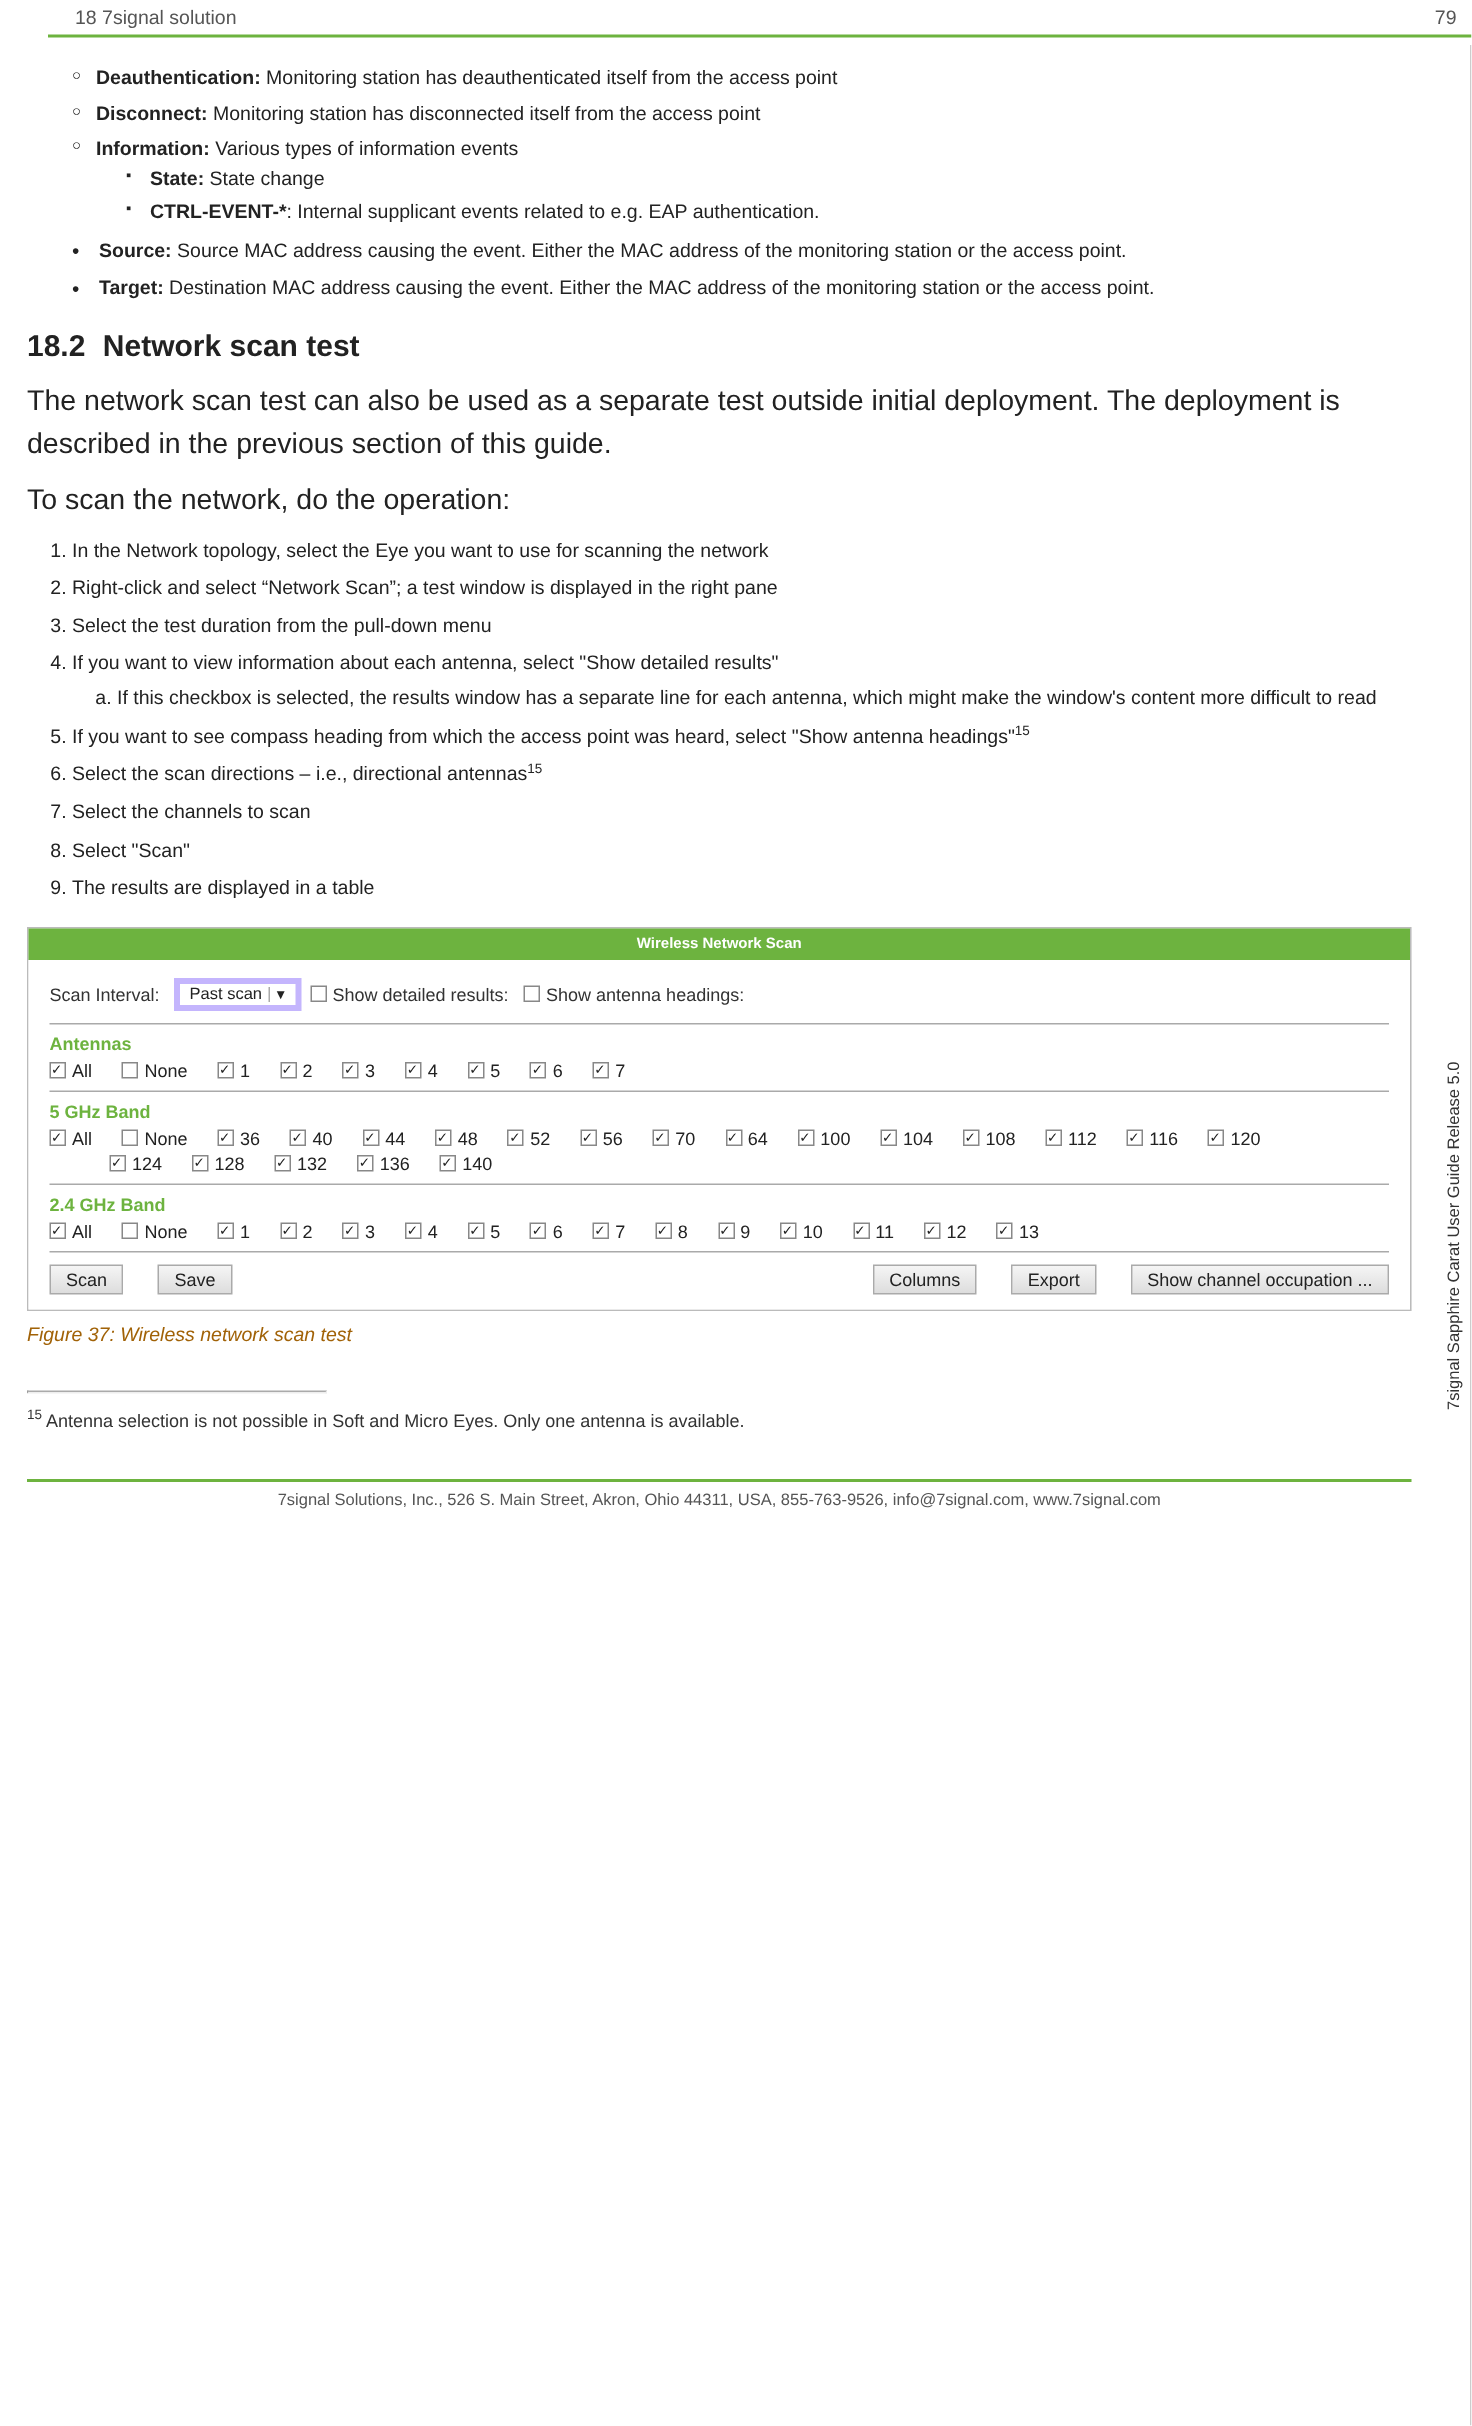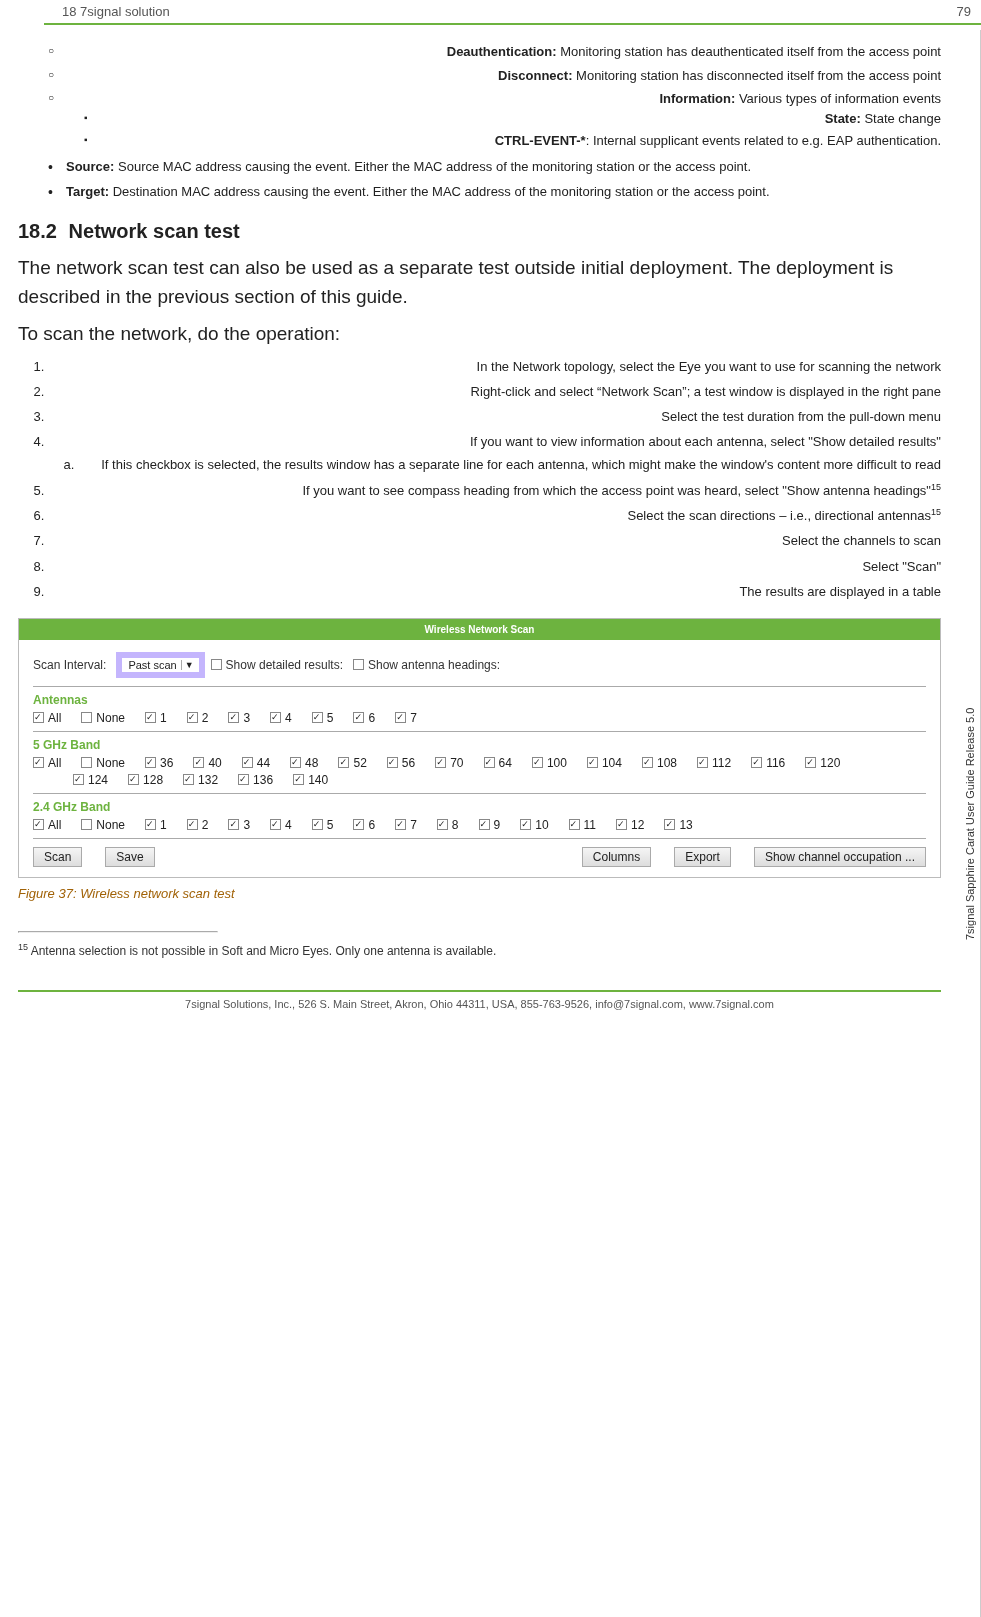--- a/index.html
+++ b/index.html
@@ -60,21 +60,20 @@
     
     .bullet-section {
       margin-bottom: 14px;
       padding-left: 10px;
     }
 
     .circle-list {
       list-style: none;
       padding-left: 20px;
       margin-bottom: 6px;
-      text-align: right;
     }
     .circle-list li {
       position: relative;
       padding-left: 16px;
       margin-bottom: 4px;
       line-height: 1.5;
       font-size: 13px;
     }
     .circle-list li::before {
       content: "○";
@@ -145,21 +144,20 @@
 
     .body-text {
       font-size: 19px;
       line-height: 1.55;
       margin-bottom: 8px;
     }
 
     .numbered-list {
       padding-left: 30px;
       margin-bottom: 8px;
-      text-align: right;
     }
     .numbered-list li {
       margin-bottom: 5px;
       font-size: 13px;
       line-height: 1.55;
     }
 
     .alpha-list {
       list-style-type: lower-alpha;
       padding-left: 30px;
@@ -201,21 +199,21 @@
 
     .widget-label {
       font-size: 12px;
       color: #333;
       margin-right: 4px;
     }
 
     .widget-select {
       display: inline-flex;
       align-items: center;
-      border: 6px solid #c4b5fd;
+      border: 4px solid #c4b5fd;
       background: #fff;
       padding: 1px 2px;
       font-size: 11px;
       min-width: 80px;
     }
     .widget-select-text {
       flex: 1;
       padding: 0 4px;
     }
     .widget-select-arrow {
@@ -320,21 +318,21 @@
     sup {
       font-size: 9px;
       vertical-align: super;
     }
   </style>
 </head>
 <body>
 
 <div class="page-wrapper">
 
-  <div style="position: absolute; top: 0; left: 12px; right: 0; padding-left: 32px;">
+  <div style="position: absolute; top: 0; left: 0; right: 0; padding-left: 32px;">
     <div class="top-bar">
       <span class="top-bar-title">18 7signal solution</span>
       <span class="top-bar-page">79</span>
     </div>
   </div>
 
   <div style="display:flex; flex-direction:row; margin-top: 30px; flex: 1;">
 
     <div class="main-content">
 

